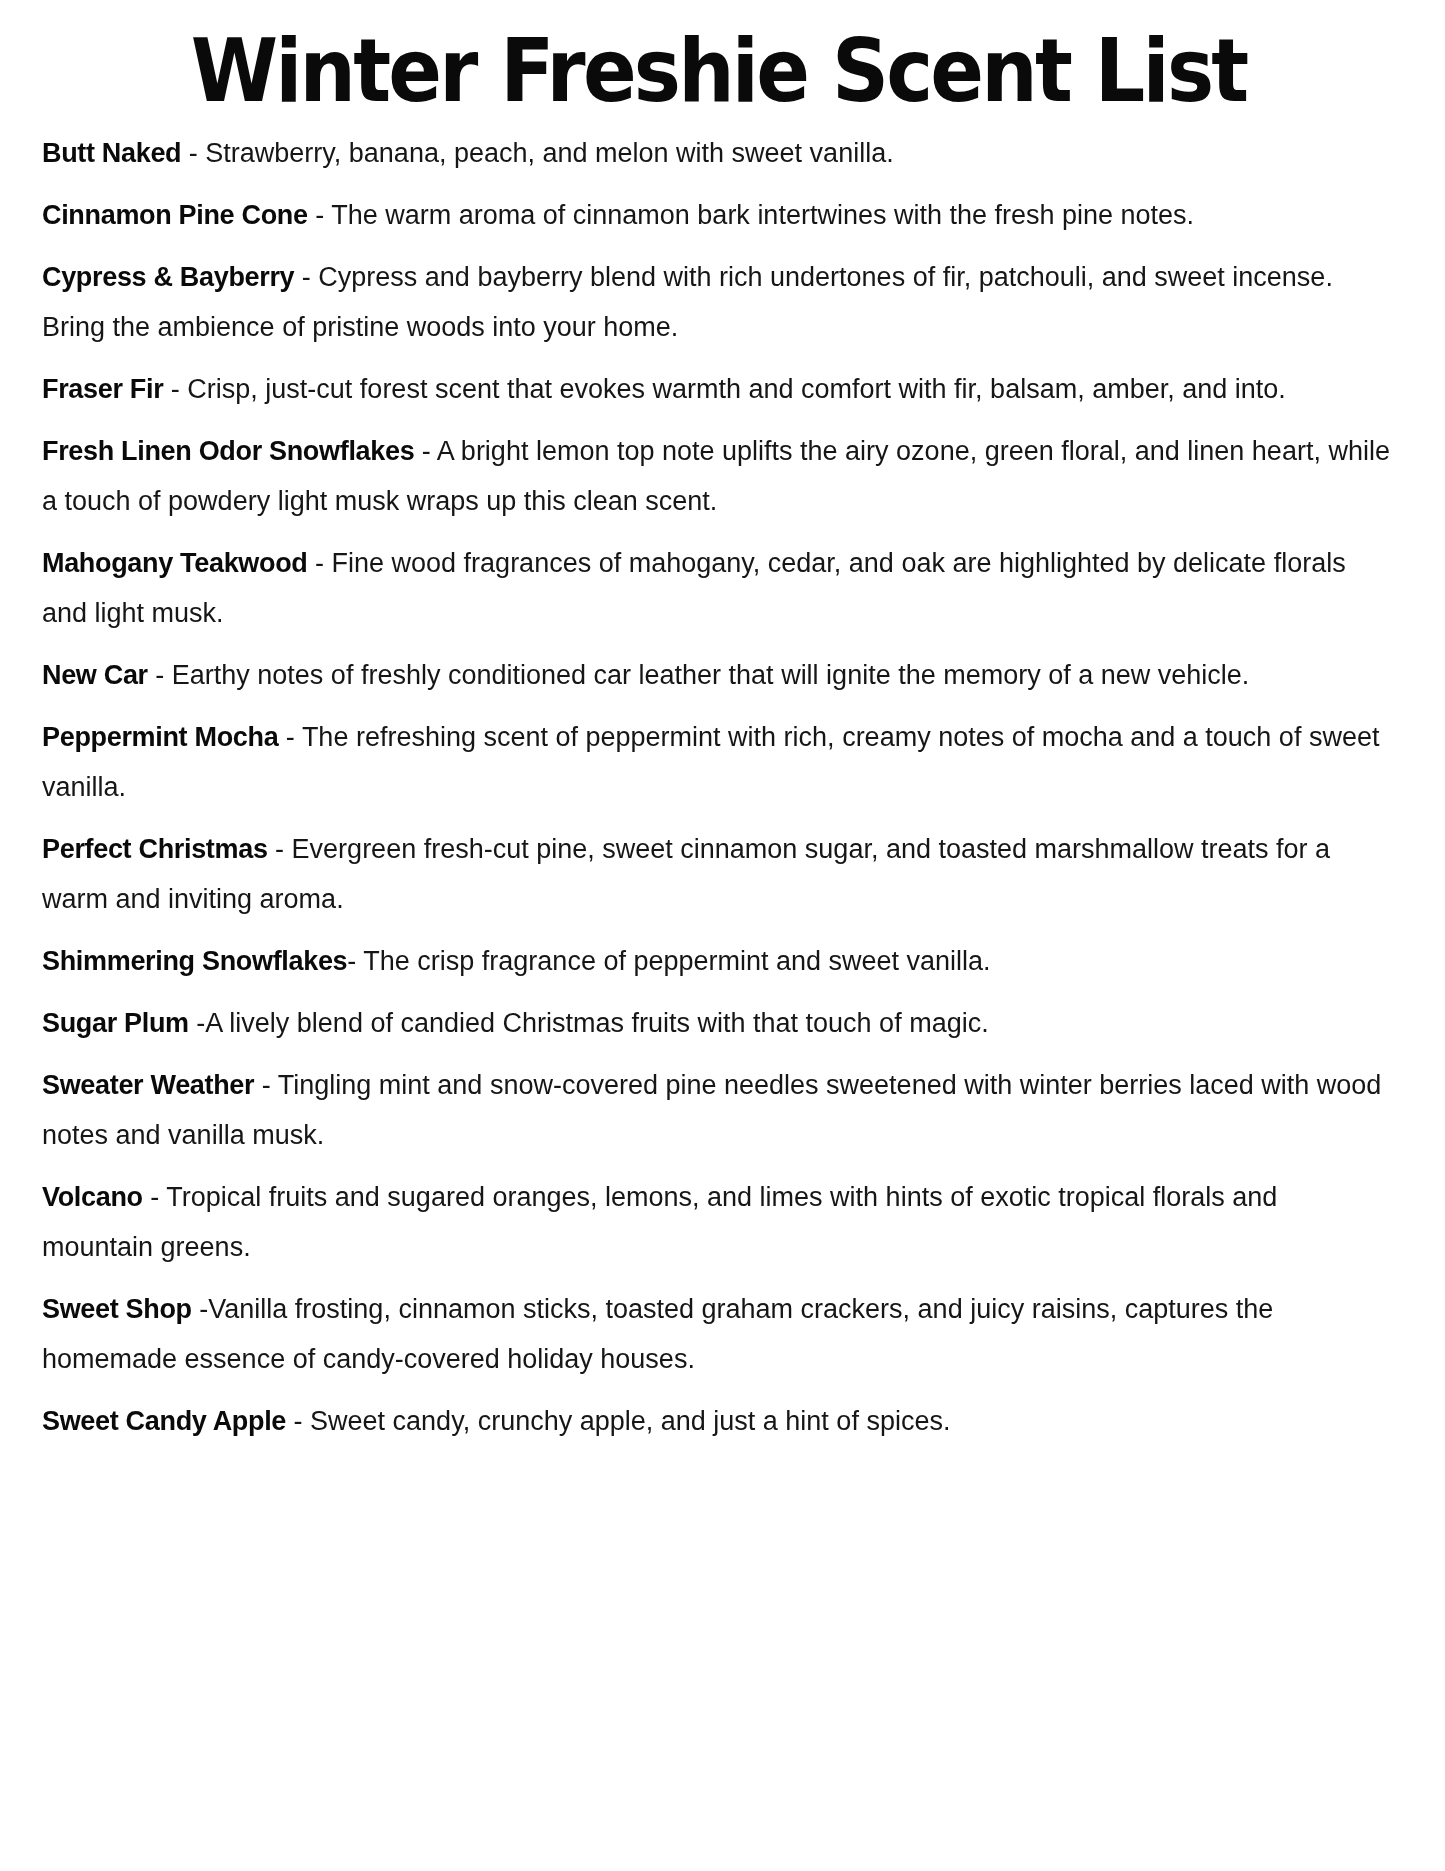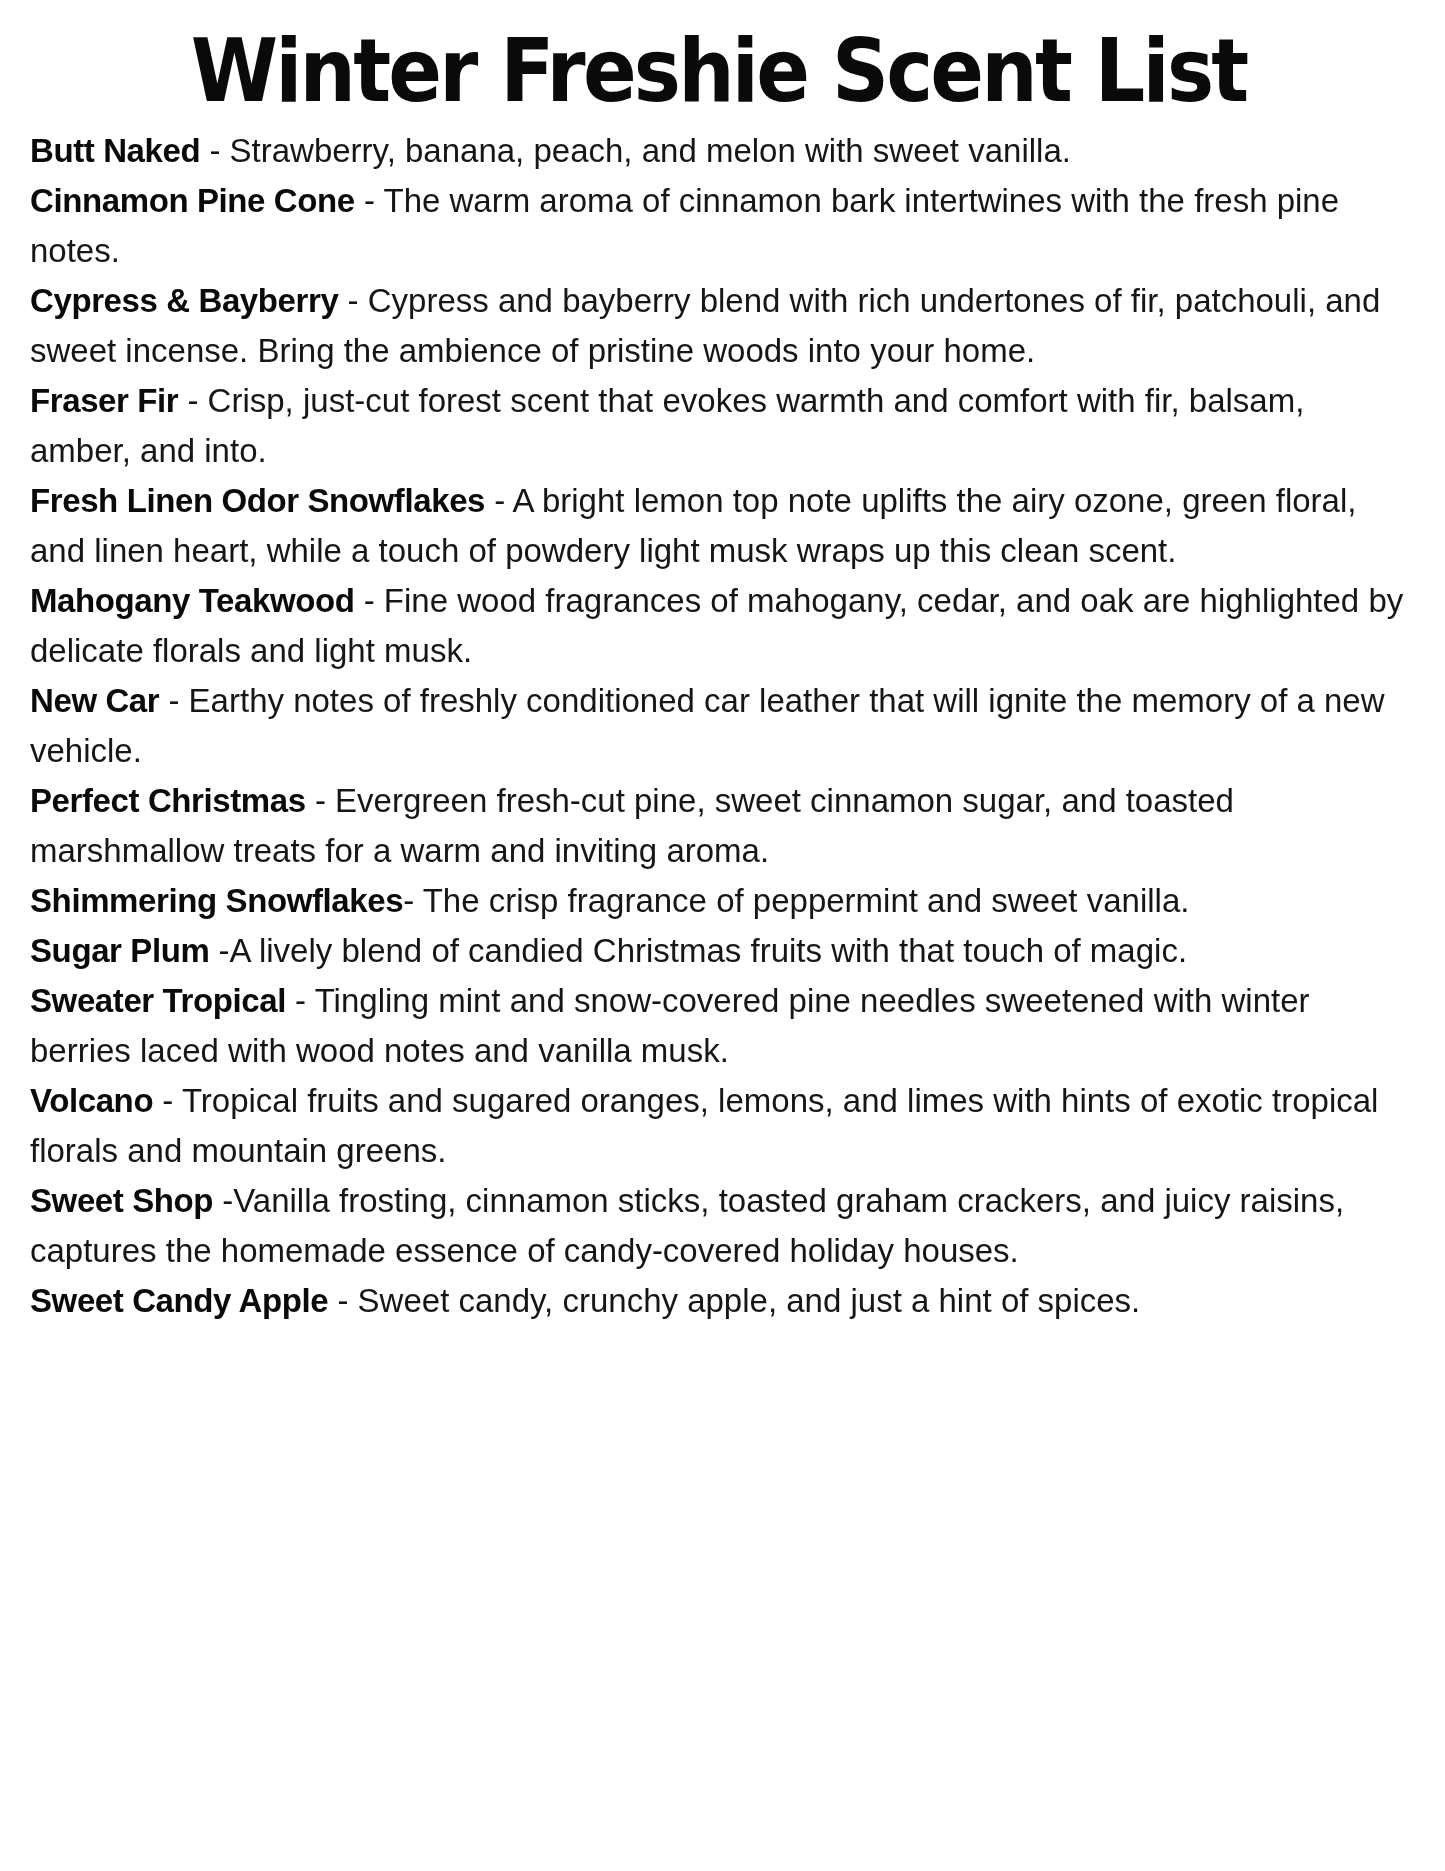--- a/index.html
+++ b/index.html
@@ -27,22 +27,22 @@
     letter-spacing: -0.035em;
     color: #0a0a0a;
     transform: scaleX(0.9);
     transform-origin: center top;
     white-space: nowrap;
   }
   .scent-list {
     margin-top: 10px;
   }
   p.scent {
-    margin: 0;
-    font-size: 33px;
+    margin: 12px;
+    font-size: 27px;
     line-height: 50px;
     font-weight: 400;
     color: #161616;
   }
   .scent-name {
     font-weight: 700;
     color: #0a0a0a;
     letter-spacing: -0.012em;
   }
   .scent-sep, .scent-desc {
@@ -64,28 +64,29 @@
   <p class="scent"><strong class="scent-name">Cypress &amp; Bayberry</strong><span class="scent-sep"> - </span><span class="scent-desc">Cypress and bayberry blend with rich undertones of fir, patchouli, and sweet incense. Bring the ambience of pristine woods into your home.</span></p>
 
   <p class="scent"><strong class="scent-name">Fraser Fir</strong><span class="scent-sep"> - </span><span class="scent-desc">Crisp, just-cut forest scent that evokes warmth and comfort with fir, balsam, amber, and into.</span></p>
 
   <p class="scent"><strong class="scent-name">Fresh Linen Odor Snowflakes</strong><span class="scent-sep"> - </span><span class="scent-desc">A bright lemon top note uplifts the airy ozone, green floral, and linen heart, while a touch of powdery light musk wraps up this clean scent.</span></p>
 
   <p class="scent"><strong class="scent-name">Mahogany Teakwood</strong><span class="scent-sep"> - </span><span class="scent-desc">Fine wood fragrances of mahogany, cedar, and oak are highlighted by delicate florals and light musk.</span></p>
 
   <p class="scent"><strong class="scent-name">New Car</strong><span class="scent-sep"> - </span><span class="scent-desc">Earthy notes of freshly conditioned car leather that will ignite the memory of a new vehicle.</span></p>
 
+  <p class="scent"><strong class="scent-name">Peppermint Mocha</strong><span class="scent-sep"> - </span><span class="scent-desc">The refreshing scent of peppermint with rich, creamy notes of mocha and a touch of sweet vanilla.</span></p>
 
   <p class="scent"><strong class="scent-name">Perfect Christmas</strong><span class="scent-sep"> - </span><span class="scent-desc">Evergreen fresh-cut pine, sweet cinnamon sugar, and toasted marshmallow treats for a warm and inviting aroma.</span></p>
 
   <p class="scent"><strong class="scent-name">Shimmering Snowflakes</strong><span class="scent-sep">- </span><span class="scent-desc">The crisp fragrance of peppermint and sweet vanilla.</span></p>
 
   <p class="scent"><strong class="scent-name">Sugar Plum</strong><span class="scent-sep"> -</span><span class="scent-desc">A lively blend of candied Christmas fruits with that touch of magic.</span></p>
 
-  <p class="scent"><strong class="scent-name">Sweater Tropical</strong><span class="scent-sep"> - </span><span class="scent-desc">Tingling mint and snow-covered pine needles sweetened with winter berries laced with wood notes and vanilla musk.</span></p>
+  <p class="scent"><strong class="scent-name">Sweater Weather</strong><span class="scent-sep"> - </span><span class="scent-desc">Tingling mint and snow-covered pine needles sweetened with winter berries laced with wood notes and vanilla musk.</span></p>
 
   <p class="scent"><strong class="scent-name">Volcano</strong><span class="scent-sep"> - </span><span class="scent-desc">Tropical fruits and sugared oranges, lemons, and limes with hints of exotic tropical florals and mountain greens.</span></p>
 
   <p class="scent"><strong class="scent-name">Sweet Shop</strong><span class="scent-sep"> -</span><span class="scent-desc">Vanilla frosting, cinnamon sticks, toasted graham crackers, and juicy raisins, captures the homemade essence of candy-covered holiday houses.</span></p>
 
   <p class="scent"><strong class="scent-name">Sweet Candy Apple</strong><span class="scent-sep"> - </span><span class="scent-desc">Sweet candy, crunchy apple, and just a hint of spices.</span></p>
 </section>
 </main>
 
 </body></html>

